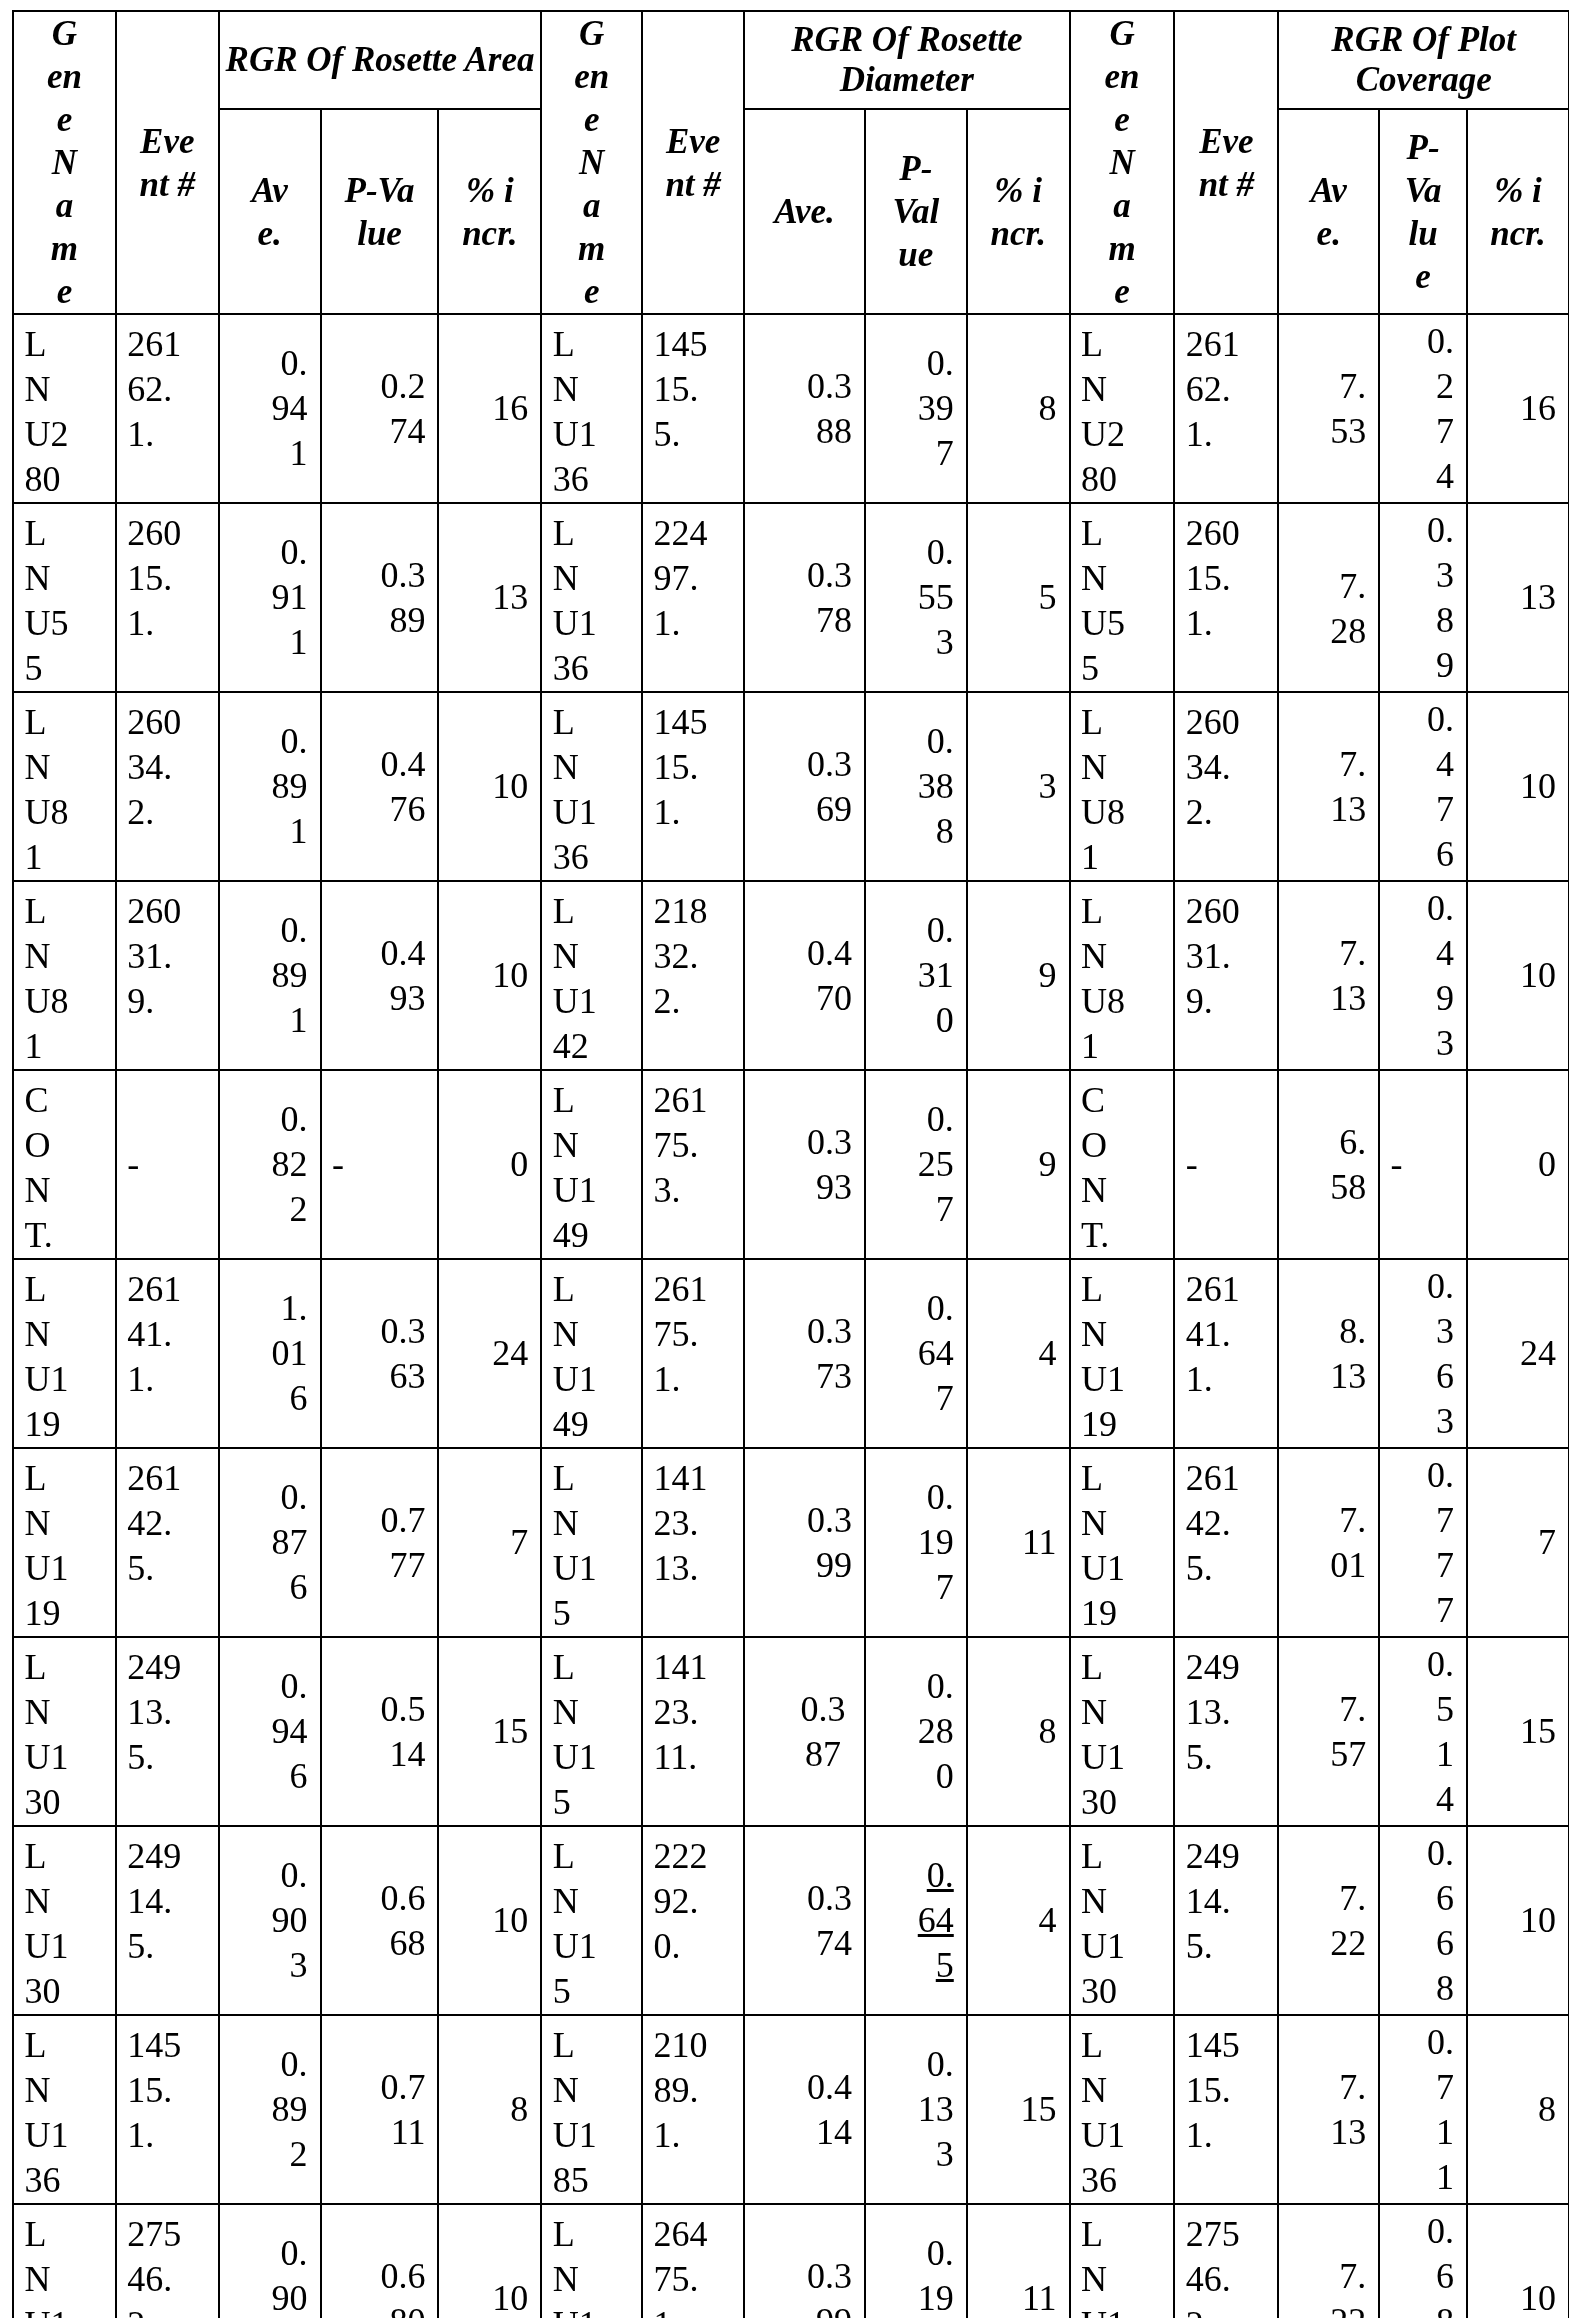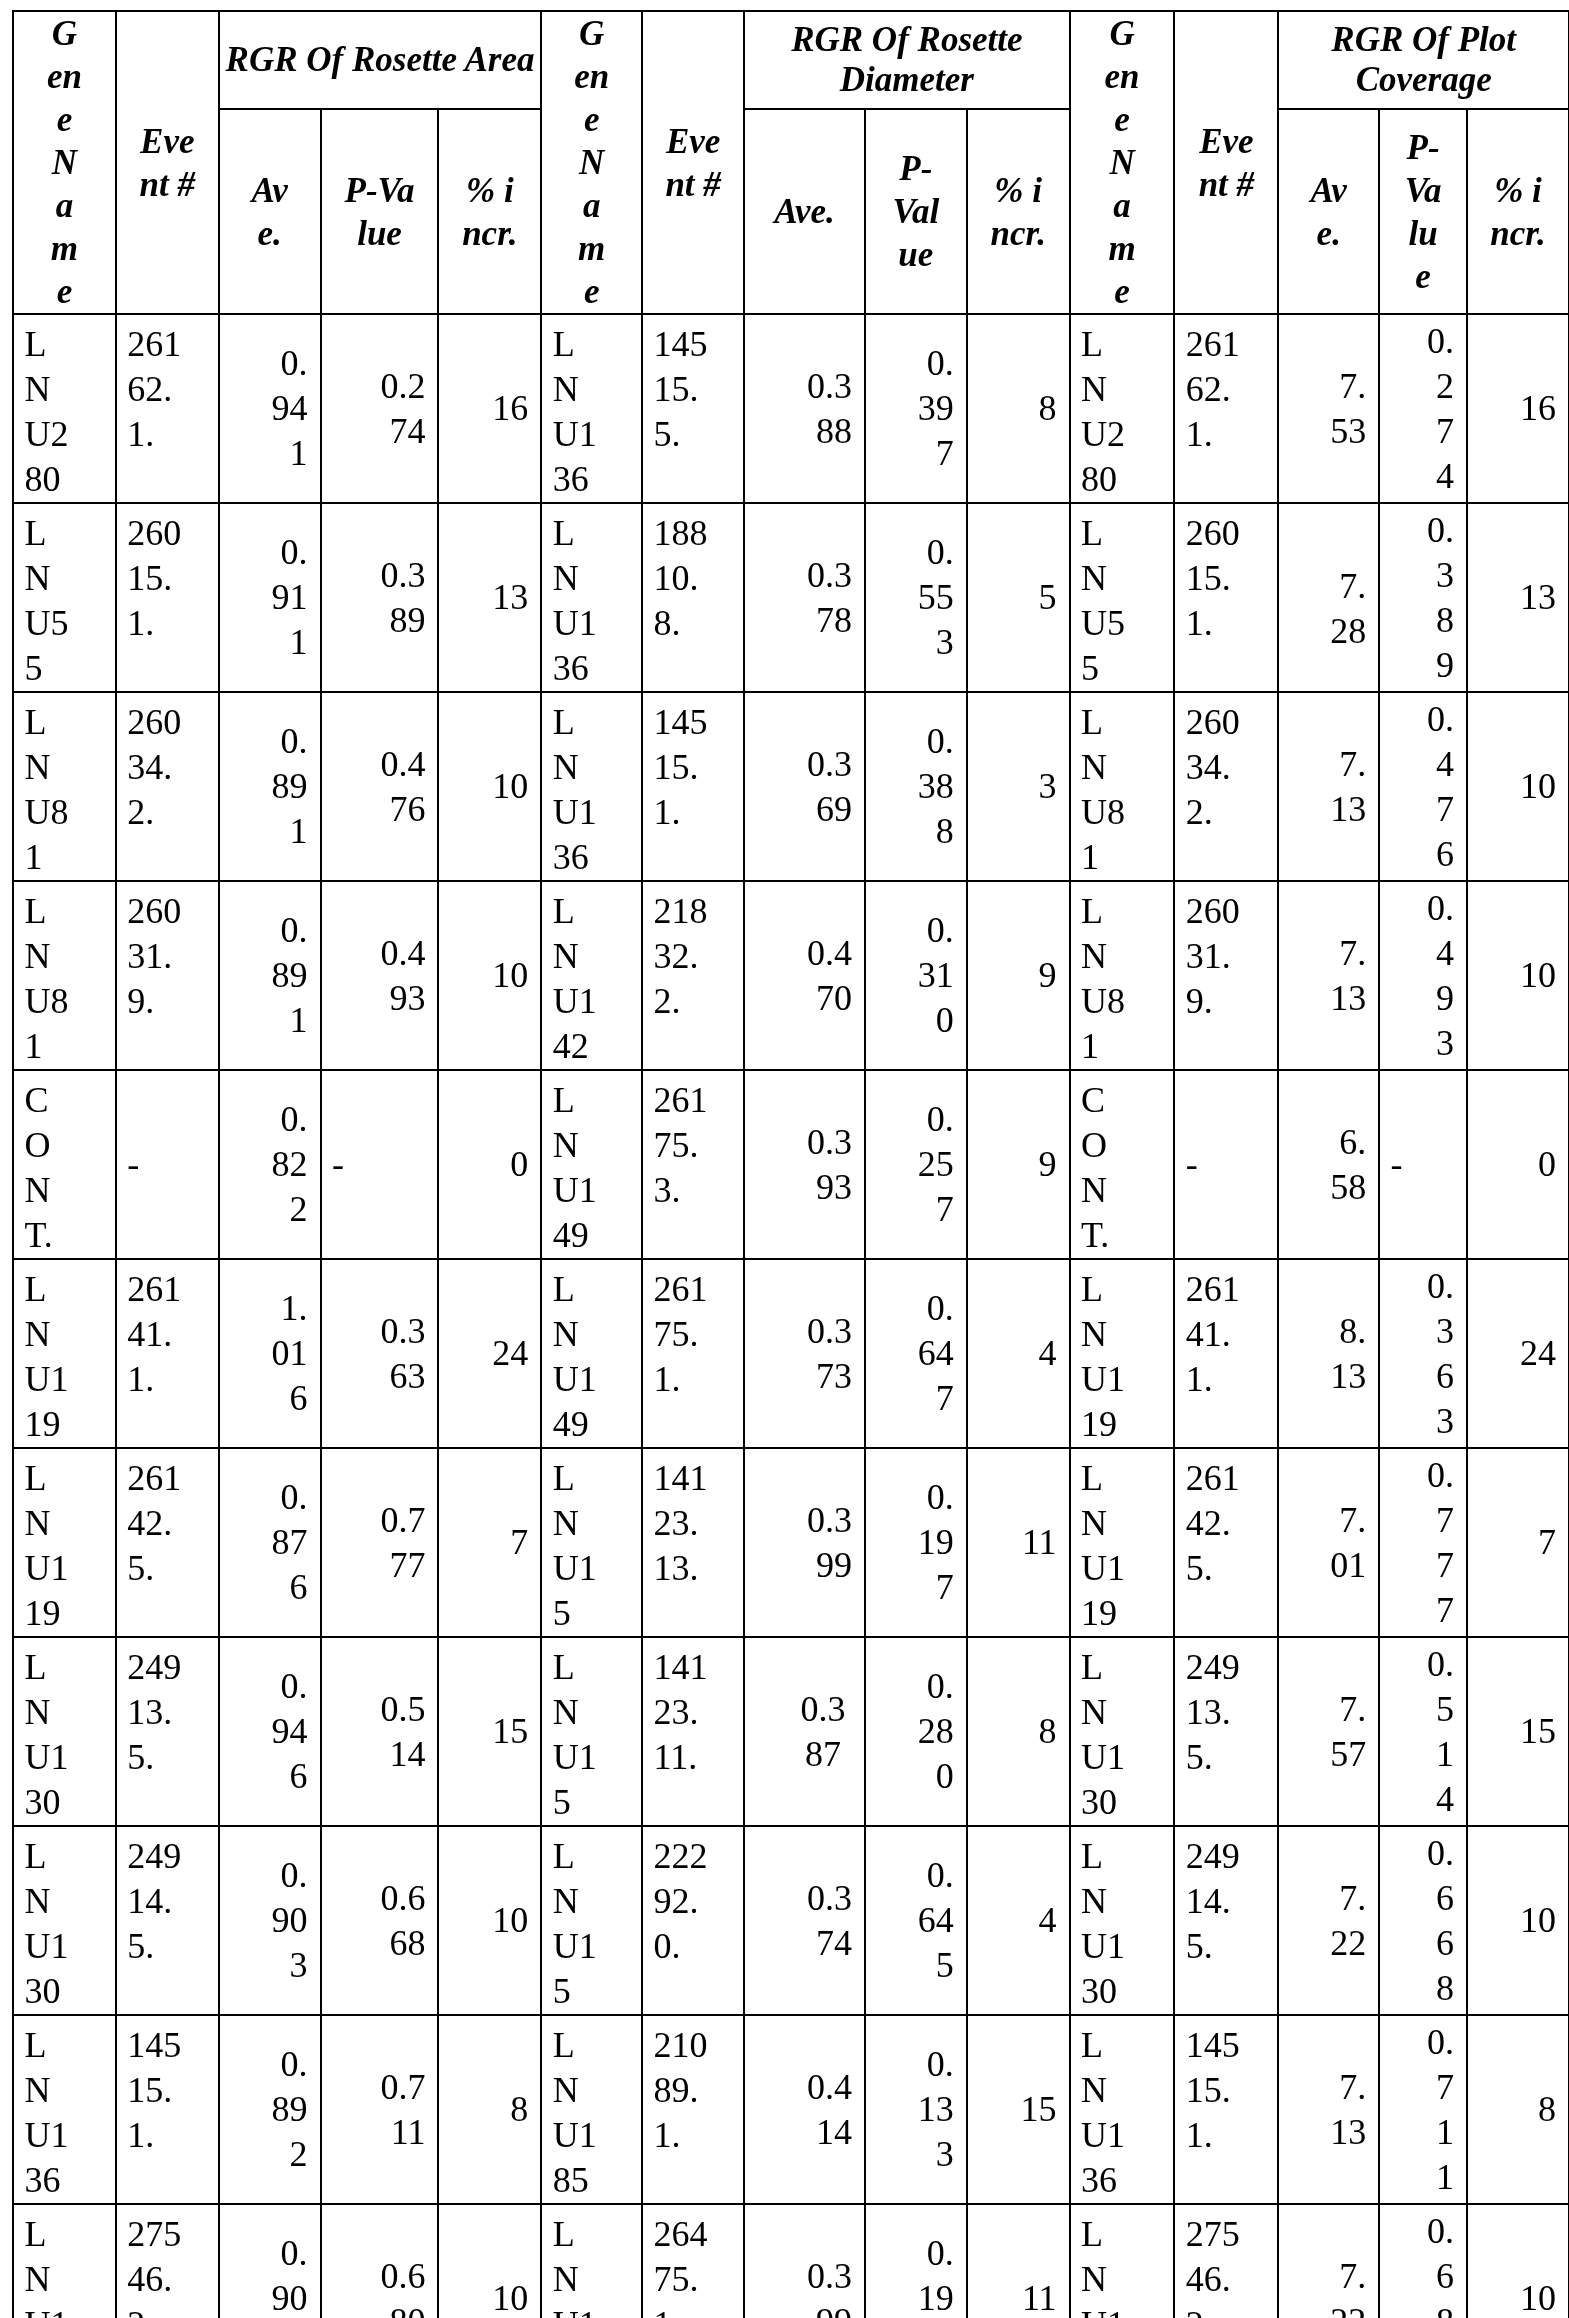--- a/index.html
+++ b/index.html
@@ -141,21 +141,21 @@
         <td class="num">
           <span class="w" style="width: 3.2ch;">0.389</span>
         </td>
         <td class="num">
           <span class="w" style="width: 2.3ch;">13</span>
         </td>
         <td class="txt">
           <span class="w" style="width: 2.6ch;">LNU136</span>
         </td>
         <td class="txt">
-          <span class="w" style="width: 3.2ch;">18810.8.</span>
+          <span class="w" style="width: 3.2ch;">22497.1.</span>
         </td>
         <td class="num">
           <span class="w" style="width: 3.2ch;">0.378</span>
         </td>
         <td class="num">
           <span class="w" style="width: 2.3ch;">0.553</span>
         </td>
         <td class="num">
           <span class="w" style="width: 2.3ch;">5</span>
         </td>
@@ -476,21 +476,21 @@
         <td class="txt">
           <span class="w" style="width: 2.6ch;">LNU15</span>
         </td>
         <td class="txt">
           <span class="w" style="width: 3.2ch;">22292.0.</span>
         </td>
         <td class="num">
           <span class="w" style="width: 3.2ch;">0.374</span>
         </td>
         <td class="num">
-          <span class="w" style="width: 2.3ch;">0.645</span>
+          <span class="w" style="width: 2.3ch; text-decoration: underline;">0.645</span>
         </td>
         <td class="num">
           <span class="w" style="width: 2.3ch;">4</span>
         </td>
         <td class="txt">
           <span class="w" style="width: 2.6ch;">LNU130</span>
         </td>
         <td class="txt">
           <span class="w" style="width: 3.2ch;">24914.5.</span>
         </td>

